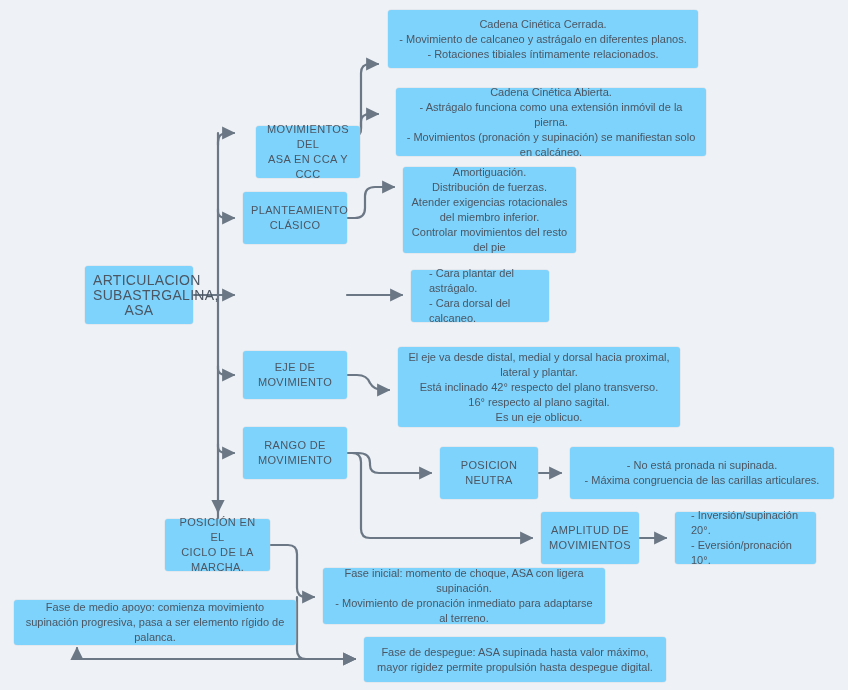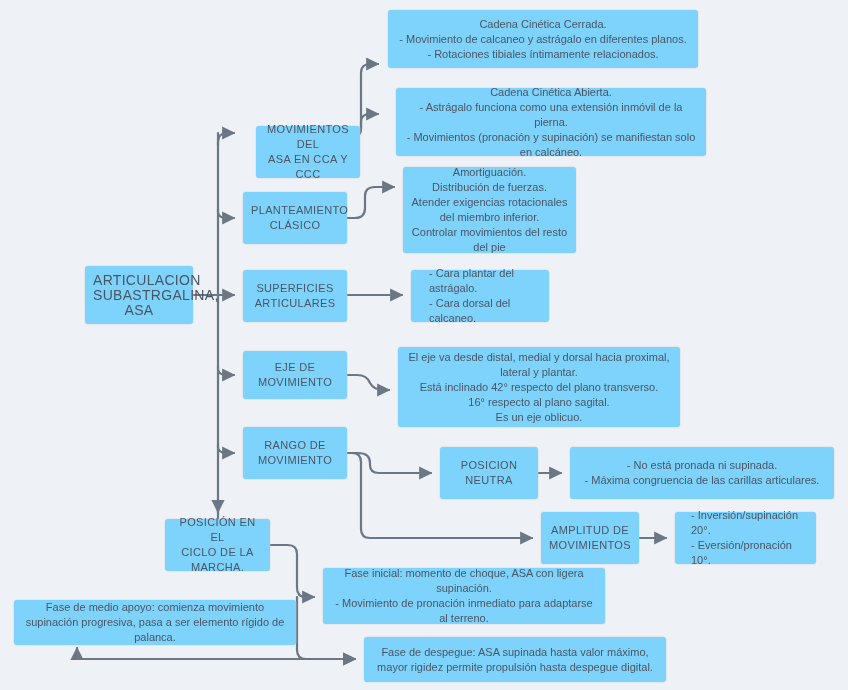--- a/index.html
+++ b/index.html
@@ -142,24 +142,20 @@
 Distribución de fuerzas.
 Atender exigencias rotacionales del miembro inferior.
 Controlar movimientos del resto del pie</div>
   </div>
 
   <div class="node" style="left:243px; top:192px; width:104px; height:52px;">
     <div class="node-inner lbl">PLANTEAMIENTO
 CLÁSICO</div>
   </div>
 
-  <div class="node" style="left:243px; top:270px; width:104px; height:52px;">
-    <div class="node-inner lbl">SUPERFICIES
-ARTICULARES</div>
-  </div>
 
   <div class="node" style="left:411px; top:270px; width:138px; height:52px;">
     <div class="node-inner txt" style="text-align:left; padding-left:18px;">- Cara plantar del astrágalo.
 - Cara dorsal del calcaneo.</div>
   </div>
 
   <div class="node" style="left:243px; top:351px; width:104px; height:48px;">
     <div class="node-inner lbl">EJE DE MOVIMIENTO</div>
   </div>
 

